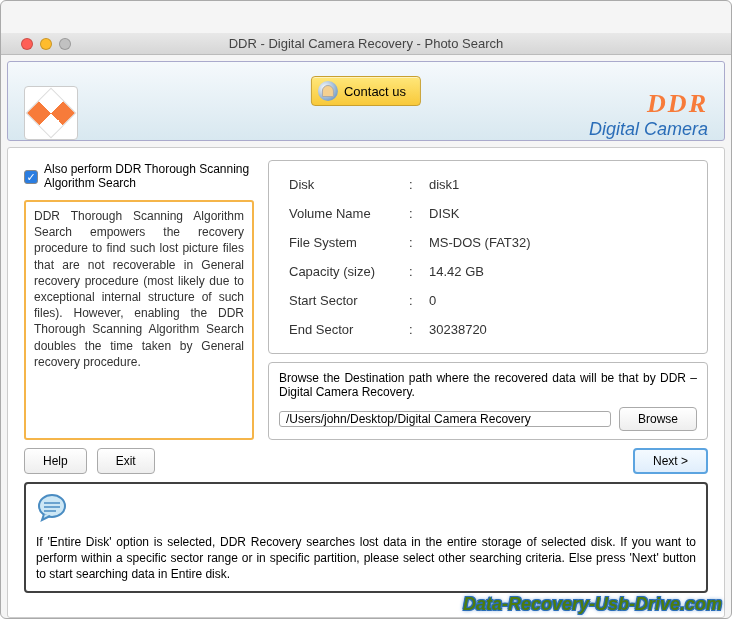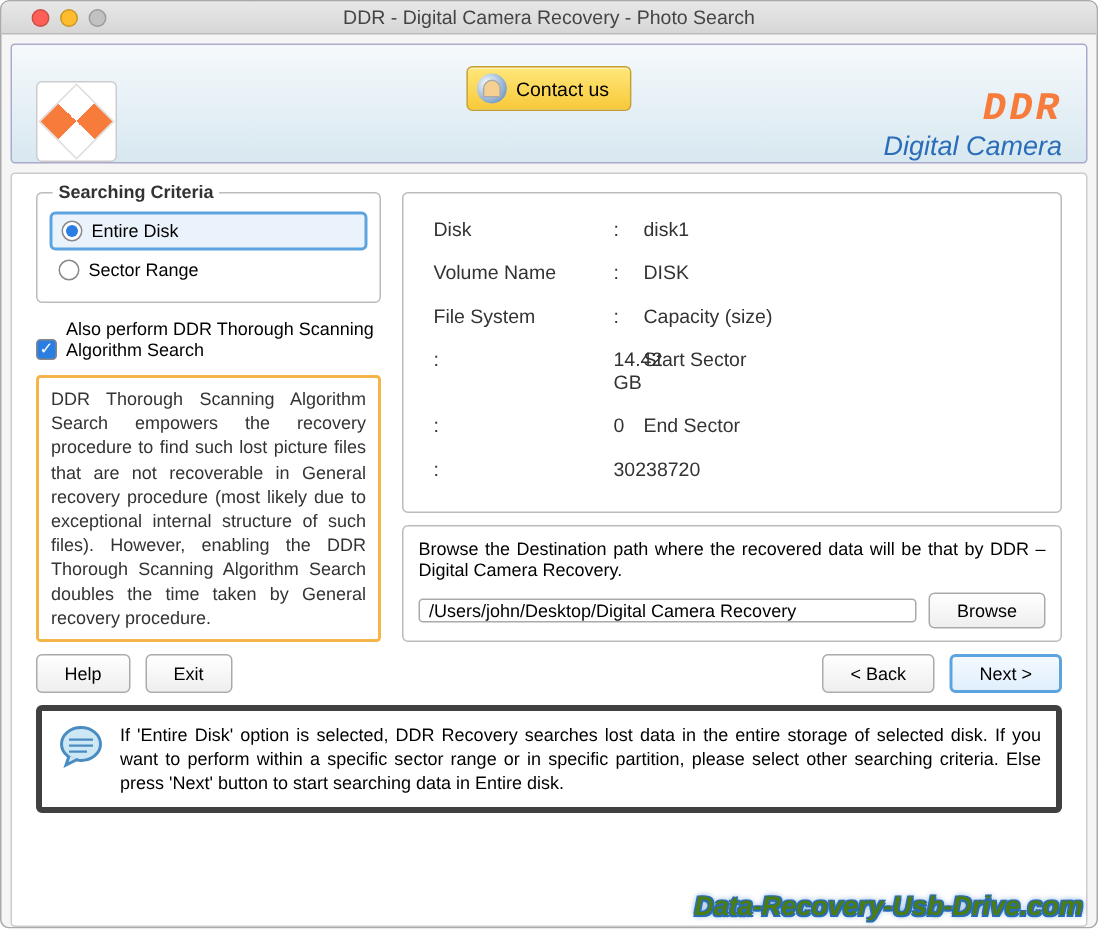--- a/index.html
+++ b/index.html
@@ -1,57 +1,57 @@
 <!DOCTYPE html>
 <html><head>
 <meta charset="utf-8">
 <style>
 * { box-sizing: border-box; margin: 0; padding: 0; }
 body { font-family: "Lucida Grande", "Helvetica Neue", Arial, sans-serif; font-size: 12px; background: #fff; }
 .window { width: 732px; height: 619px; border: 1px solid #aaa; border-radius: 6px; overflow: hidden; background: #f5f5f5; display: flex; flex-direction: column; }
-.titlebar { height: 22px; background: linear-gradient(#e8e8e8,#d6d6d6); display: flex; align-items: center; padding: 0 20px; border-bottom: 1px solid #bbb; position: relative; }
+.titlebar { height: 22px; background: linear-gradient(#e8e8e8,#d6d6d6); display: flex; align-items: center; padding: 0 20px; border-bottom: 1px solid #bbb; position: relative; margin-top: 32px; }
 .traffic { display: flex; gap: 7px; }
 .tl { width: 12px; height: 12px; border-radius: 50%; border: 0.5px solid rgba(0,0,0,0.2); }
 .tl.red { background: #ff5f57; }
 .tl.yel { background: #febc2e; }
 .tl.grn { background: #c1c1c1; }
 .titletext { position: absolute; left: 0; right: 0; text-align: center; font-size: 13px; color: #444; }
 .header { height: 80px; background: linear-gradient(#f5f9fc,#d8e8f0); border: 1px solid #aac; margin: 6px; border-radius: 3px; display: flex; align-items: flex-end; padding: 0 16px; position: relative; }
 .logo-box { width: 54px; height: 54px; border: 1px solid #ccc; border-radius: 4px; background: #fff; display: flex; align-items: center; justify-content: center; }
 .logo-inner { width: 36px; height: 36px; background: repeating-conic-gradient(#f77b3a 0 25%, #fff 0 50%); border: 1px solid #ddd; transform: rotate(45deg); }
 .contact-btn { position: absolute; left: 50%; transform: translateX(-50%); top: 14px; height: 30px; background: linear-gradient(#ffe77a,#f8c93a); border: 1px solid #c8a030; border-radius: 4px; padding: 0 14px 0 6px; display: flex; align-items: center; gap: 6px; font-size: 13px; cursor: pointer; box-shadow: inset 0 1px 0 rgba(255,255,255,0.5); }
 .contact-icon { width: 20px; height: 20px; border-radius: 50%; background: radial-gradient(circle at 35% 35%, #fff, #4a7eb5); display: flex; align-items: center; justify-content: center; }
 .contact-icon::after { content:""; width: 10px; height: 10px; border-radius: 50% 50% 0 0; background: #f5d090; border: 1px solid #aaa; }
 .brand { margin-left: auto; text-align: right; }
-.brand-ddr { font-size: 26px; font-weight: bold; font-style: italic; color: #f77b3a; letter-spacing: 2px; font-family: Liberation Mono, monospace; }
+.brand-ddr { font-size: 26px; font-weight: bold; font-style: italic; color: #f77b3a; letter-spacing: 2px; font-family: Liberation Serif, serif; }
 .brand-sub { font-size: 18px; color: #2a6db8; font-style: italic; }
 .content { flex: 1; margin: 0 6px; background: #fff; border: 1px solid #ccc; border-radius: 3px; padding: 12px 16px 8px; display: flex; flex-direction: column; gap: 8px; }
 .main-row { display: flex; gap: 14px; }
 .left-col { width: 230px; display: flex; flex-direction: column; gap: 8px; }
 .right-col { flex: 1; display: flex; flex-direction: column; gap: 8px; }
 .fieldset { border: 1px solid #bbb; border-radius: 4px; padding: 10px 8px 8px; position: relative; }
 .legend { position: absolute; top: -8px; left: 10px; background: #fff; padding: 0 4px; font-size: 12px; color: #333; font-weight: bold; }
 .radio-row { display: flex; align-items: center; gap: 6px; padding: 4px 6px; border-radius: 4px; margin: 2px 0; }
 .radio-row.sel { border: 2px solid #5ca4e0; background: #eaf3fb; }
 .radio { width: 14px; height: 14px; border-radius: 50%; border: 1px solid #888; background: #fff; display: flex; align-items: center; justify-content: center; }
 .radio.on::after { content:""; width: 8px; height: 8px; border-radius: 50%; background: #2a7de1; }
-.chk-row { display: flex; align-items: flex-end; gap: 6px; padding: 2px 0; }
+.chk-row { display: flex; align-items: center; gap: 6px; padding: 2px 0; }
 .chk { width: 14px; height: 14px; border: 1px solid #888; border-radius: 3px; background: #2a7de1; color: #fff; font-size: 11px; line-height: 12px; text-align: center; flex-shrink: 0; margin-top: 2px; }
 .chk::after { content:"✓"; }
 .desc-box { border: 2px solid #f5b54a; border-radius: 3px; padding: 6px 8px; font-size: 12px; color: #333; text-align: justify; line-height: 1.35; flex: 1; }
 .info-box { border: 1px solid #bbb; border-radius: 4px; padding: 16px 20px; flex: 1; }
 .info-grid { display: grid; grid-template-columns: 120px 20px 1fr; row-gap: 14px; font-size: 13px; color: #333; }
 .dest-box { border: 1px solid #bbb; border-radius: 4px; padding: 8px 10px; font-size: 12px; text-align: justify; }
 .dest-row { display: flex; gap: 8px; margin-top: 8px; align-items: center; }
 .path-input { flex: 1; border: 1px solid #aaa; border-radius: 3px; padding: 0 6px; font-size: 12px; background: #fff; font-family: inherit; }
 .btn { border: 1px solid #aaa; border-radius: 4px; background: linear-gradient(#fff,#eee); padding: 4px 18px; font-size: 12px; cursor: pointer; font-family: inherit; }
 .btn.primary { border: 2px solid #5ca4e0; background: linear-gradient(#f4faff,#e0eefc); }
 .btn-row { display: flex; gap: 10px; }
 .btn-row .spacer { flex: 1; }
-.hint-box { border: 4px solid #404040; border-radius: 4px; padding: 8px 10px; display: flex; gap: 10px; align-items: flex-start; font-size: 12px; text-align: justify; line-height: 1.35; }
+.hint-box { border: 2px solid #404040; border-radius: 4px; padding: 8px 10px; display: flex; gap: 10px; align-items: flex-start; font-size: 12px; text-align: justify; line-height: 1.35; flex-direction: column; }
 .hint-icon { width: 32px; height: 32px; flex-shrink: 0; }
 .hint-icon svg { width: 100%; height: 100%; }
 .watermark { position: absolute; right: 10px; bottom: 4px; font-size: 18px; font-style: italic; font-weight: bold; color: #4d7c0f; text-shadow: 0 0 4px #2a6db8, 1px 1px 0 #2a6db8, -1px -1px 0 #2a6db8, 1px -1px 0 #2a6db8, -1px 1px 0 #2a6db8; font-family: "Arial", sans-serif; }
 .outer { position: relative; width: 732px; height: 619px; }
 </style>
 </head>
 <body>
 
 <div class="outer">
 <div class="window">
@@ -74,49 +74,39 @@
     </button>
     <div class="brand">
       <div class="brand-ddr">DDR</div>
       <div class="brand-sub">Digital Camera</div>
     </div>
   </div>
 
   <div class="content">
     <div class="main-row">
       <div class="left-col">
-        <div class="fieldset">
-          <div class="legend">Searching Criteria</div>
-          <div class="radio-row sel">
-            <span class="radio on"></span>
-            <span>Entire Disk</span>
-          </div>
-          <div class="radio-row">
-            <span class="radio"></span>
-            <span>Sector Range</span>
-          </div>
-        </div>
         <div class="chk-row">
           <span class="chk"></span>
           <span>Also perform DDR Thorough Scanning Algorithm Search</span>
         </div>
         <div class="desc-box">DDR Thorough Scanning Algorithm Search empowers the recovery procedure to find such lost picture files that are not recoverable in General recovery procedure (most likely due to exceptional internal structure of such files). However, enabling the DDR Thorough Scanning Algorithm Search doubles the time taken by General recovery procedure.</div>
       </div>
 
       <div class="right-col">
         <div class="info-box">
           <div class="info-grid">
             <div>Disk</div>
                 <div>:</div>
                 <div>disk1</div>
             <div>Volume Name</div>
                 <div>:</div>
                 <div>DISK</div>
             <div>File System</div>
                 <div>:</div>
+                <div>MS-DOS (FAT32)</div>
             <div>Capacity (size)</div>
                 <div>:</div>
                 <div>14.42  GB</div>
             <div>Start Sector</div>
                 <div>:</div>
                 <div>0</div>
             <div>End Sector</div>
                 <div>:</div>
                 <div>30238720</div>
           </div>
@@ -128,21 +118,20 @@
             <button class="btn">Browse</button>
           </div>
         </div>
       </div>
     </div>
 
     <div class="btn-row">
       <button class="btn">Help</button>
       <button class="btn">Exit</button>
       <div class="spacer"></div>
-      <button class="btn">&lt; Back</button>
       <button class="btn primary">Next &gt;</button>
     </div>
 
     <div class="hint-box">
       <div class="hint-icon">
         <svg viewBox="0 0 32 32">
               <ellipse cx="16" cy="14" rx="13" ry="11" fill="#cde7f5" stroke="#4a8cc2" stroke-width="2"></ellipse>
               <path d="M8 22 L6 28 L14 24" fill="#cde7f5" stroke="#4a8cc2" stroke-width="2"></path>
               <line x1="8" y1="11" x2="24" y2="11" stroke="#4a8cc2" stroke-width="1.5"></line>
               <line x1="8" y1="15" x2="24" y2="15" stroke="#4a8cc2" stroke-width="1.5"></line>

